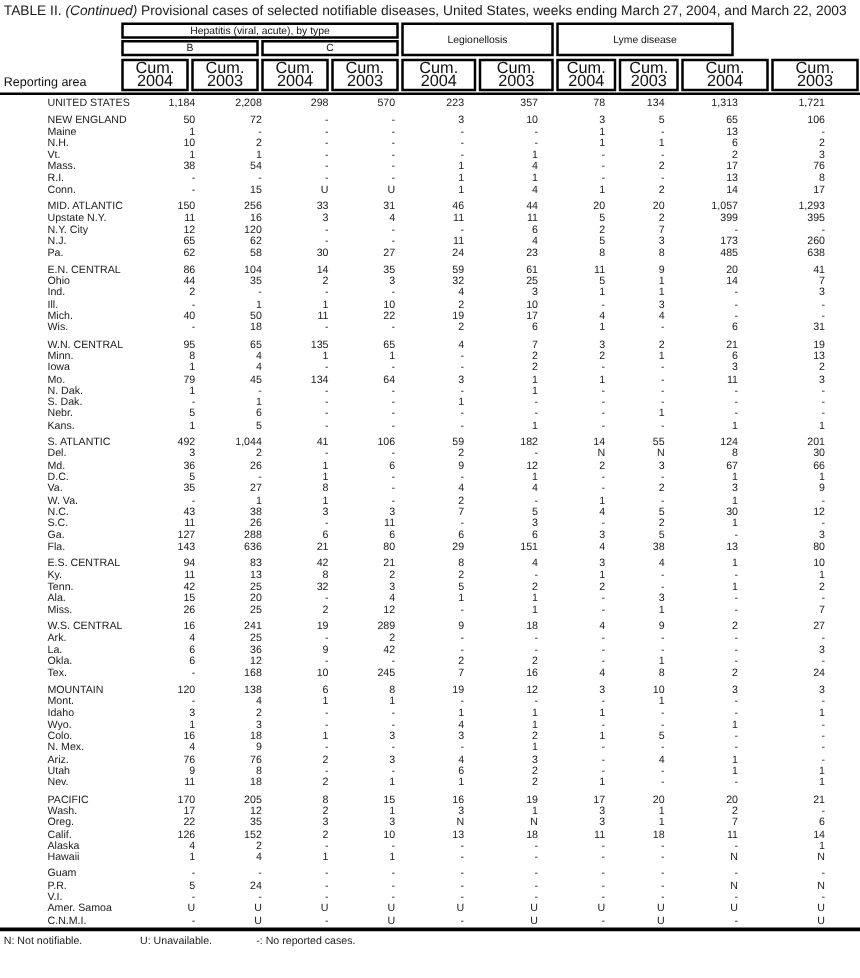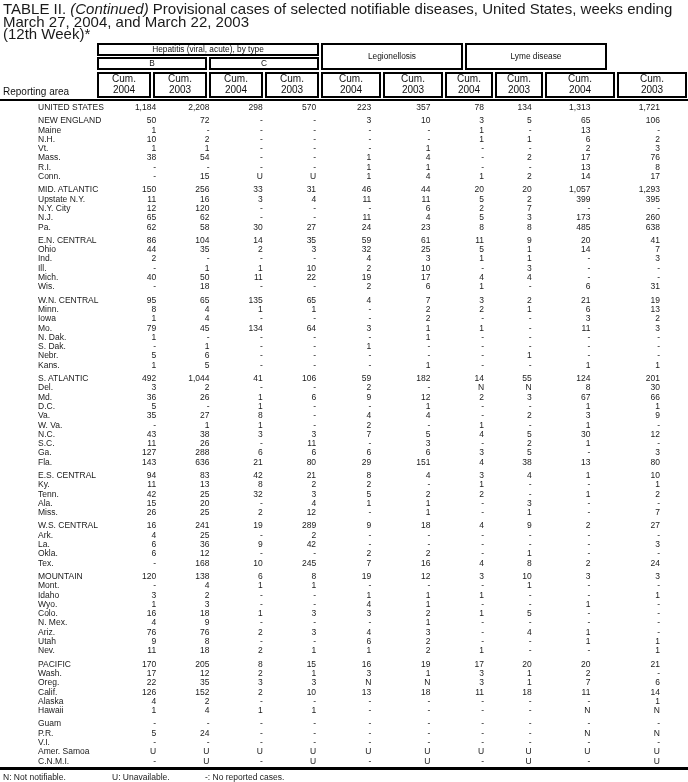--- a/index.html
+++ b/index.html
@@ -4,53 +4,53 @@
 <style>
   html,body { margin:0; padding:0; }
   body {
     width:688px; height:782px; background:#ffffff; color:#111111;
     font-family:"Liberation Sans", sans-serif;
     overflow:hidden;
   }
   .page { width:688px; height:782px; position:relative; }
 
   
-  .title { font-size:15px; line-height:12.5px; padding:3px 2px 1px 3px; color:#1a1a1a; }
+  .title { font-size:11px; line-height:12.5px; padding:3px 2px 1px 3px; color:#1a1a1a; }
   .title i { font-style:italic; }
 
   
   .thead { margin-top:1px; }
   .hrow1 { display:flex; height:27px; }
   .spacer0 { width:96px; }
   .hep-col { width:224px; display:flex; flex-direction:column; }
   .hep-box {
     height:13px; border:2px solid #000; margin:0 1px 1px 1px; box-sizing:border-box;
     text-align:center; font-size:8.3px; line-height:9px; white-space:nowrap; overflow:hidden;
   }
   .bc-row { display:flex; height:13px; }
   .sub-box {
     width:110px; height:13px; border:2px solid #000; margin:0 1px; box-sizing:border-box;
     text-align:center; font-size:8.3px; line-height:8.5px;
   }
   .span-box {
     border:2px solid #000; margin:0 1px; box-sizing:border-box; height:27px;
     display:flex; align-items:center; justify-content:center; font-size:8.3px; white-space:nowrap;
   }
-  .leg  { width:142px; }
+  .leg  { width:122px; }
   .list { width:98px; }
   .lyme { width:142px; }
 
   .hrow2 { display:flex; height:26px; margin-top:2px; }
   .reporting-area {
     width:96px; box-sizing:border-box; display:flex; align-items:flex-end;
     font-size:10px; padding:0 0 1px 3px;
   }
   .cum-box {
     height:26px; border:2px solid #000; margin:0 1px; box-sizing:border-box;
-    text-align:center; font-size:10px; line-height:10.5px; padding-top:0.5px;
+    text-align:center; font-size:13px; line-height:10.5px; padding-top:0.5px;
   }
   .w1,.w2,.w3,.w4 { width:54px; }
   .w5,.w6 { width:60px; }
   .w7,.w8 { width:48px; }
   .w9,.w10 { width:70px; }
 
   .hrule { height:2.5px; background:#000; margin-top:1px; }
 
   
   .tbody { padding-top:2px;margin-left:35px; }
@@ -72,21 +72,20 @@
   .legend .l1 { width:109px; }
   .legend .l2 { width:93px; }
 </style>
 </head>
 <body>
 
 <div class="page">
 
   <div class="title">
     <div><span>TABLE II.</span> <i>(Continued)</i> <span>Provisional cases of selected notifiable diseases, United States, weeks ending March 27, 2004, and March 22, 2003</span></div>
-    <div><span>(12th Week)*</span></div>
   </div>
 
   <div class="thead">
     <div class="hrow1">
       <div class="spacer0"></div>
       <div class="hep-col">
         <div class="hep-box">Hepatitis (viral, acute), by type</div>
         <div class="bc-row">
           <div class="sub-box">B</div>
           <div class="sub-box">C</div>

